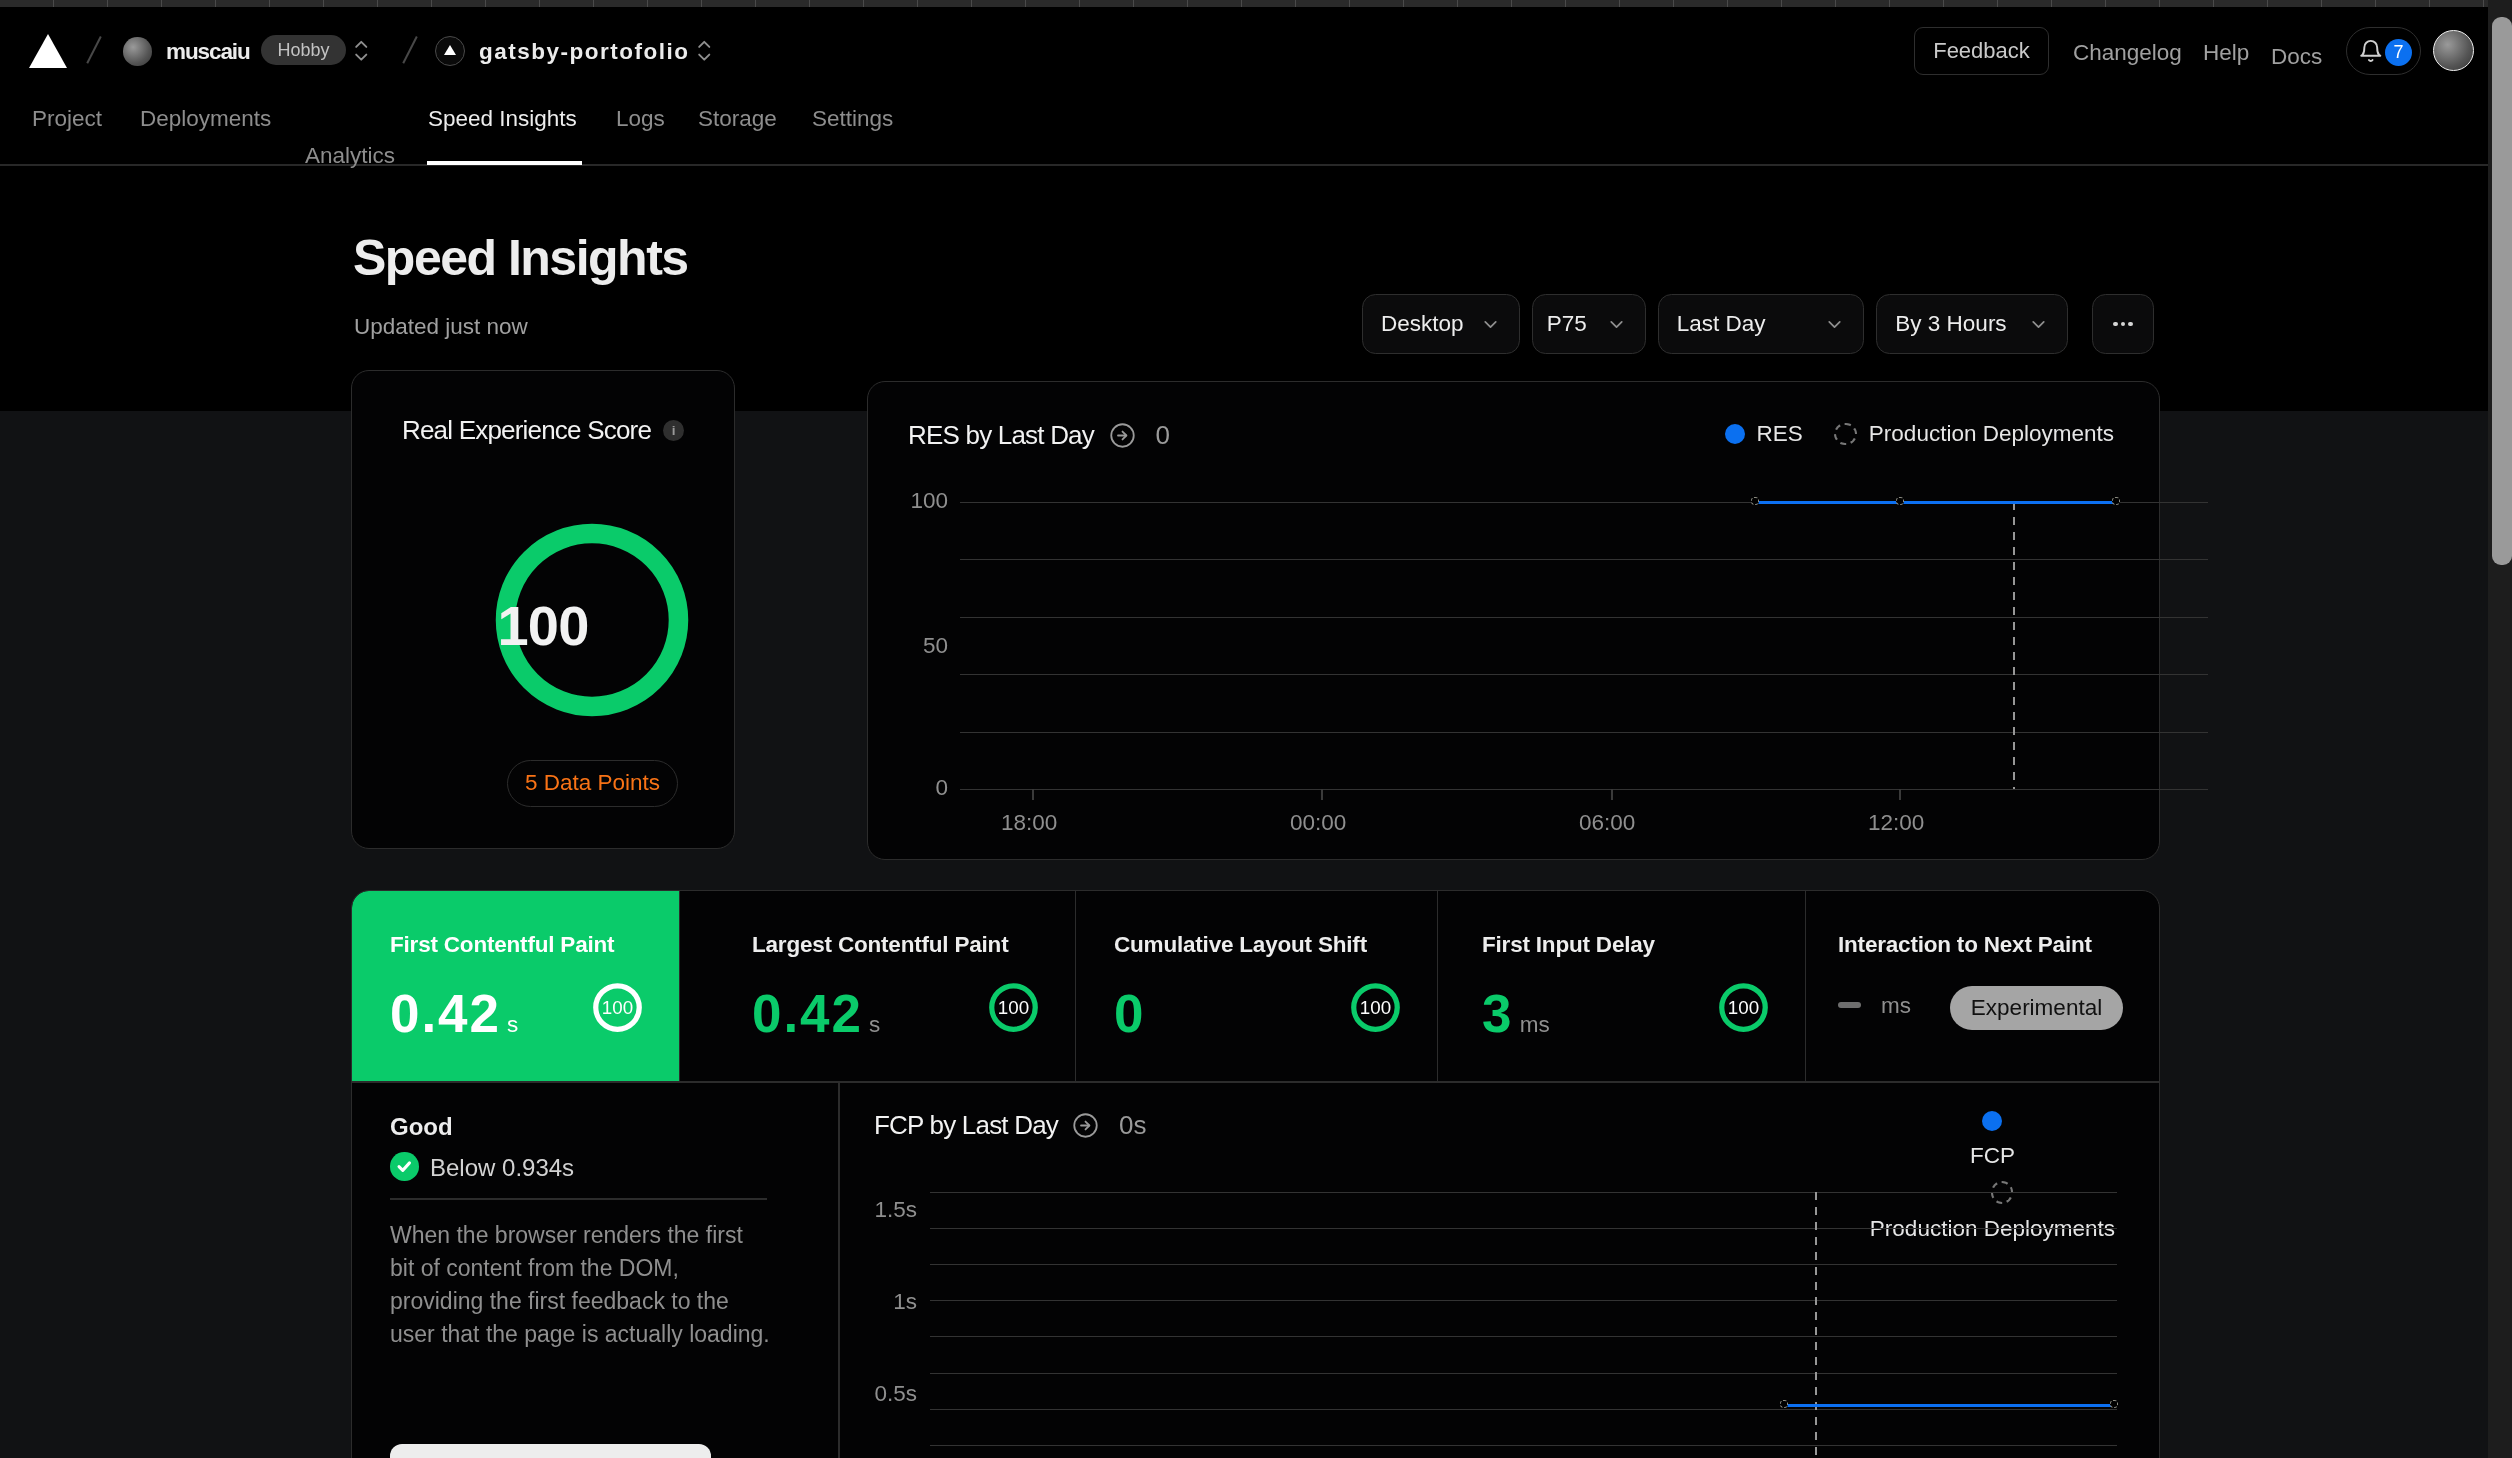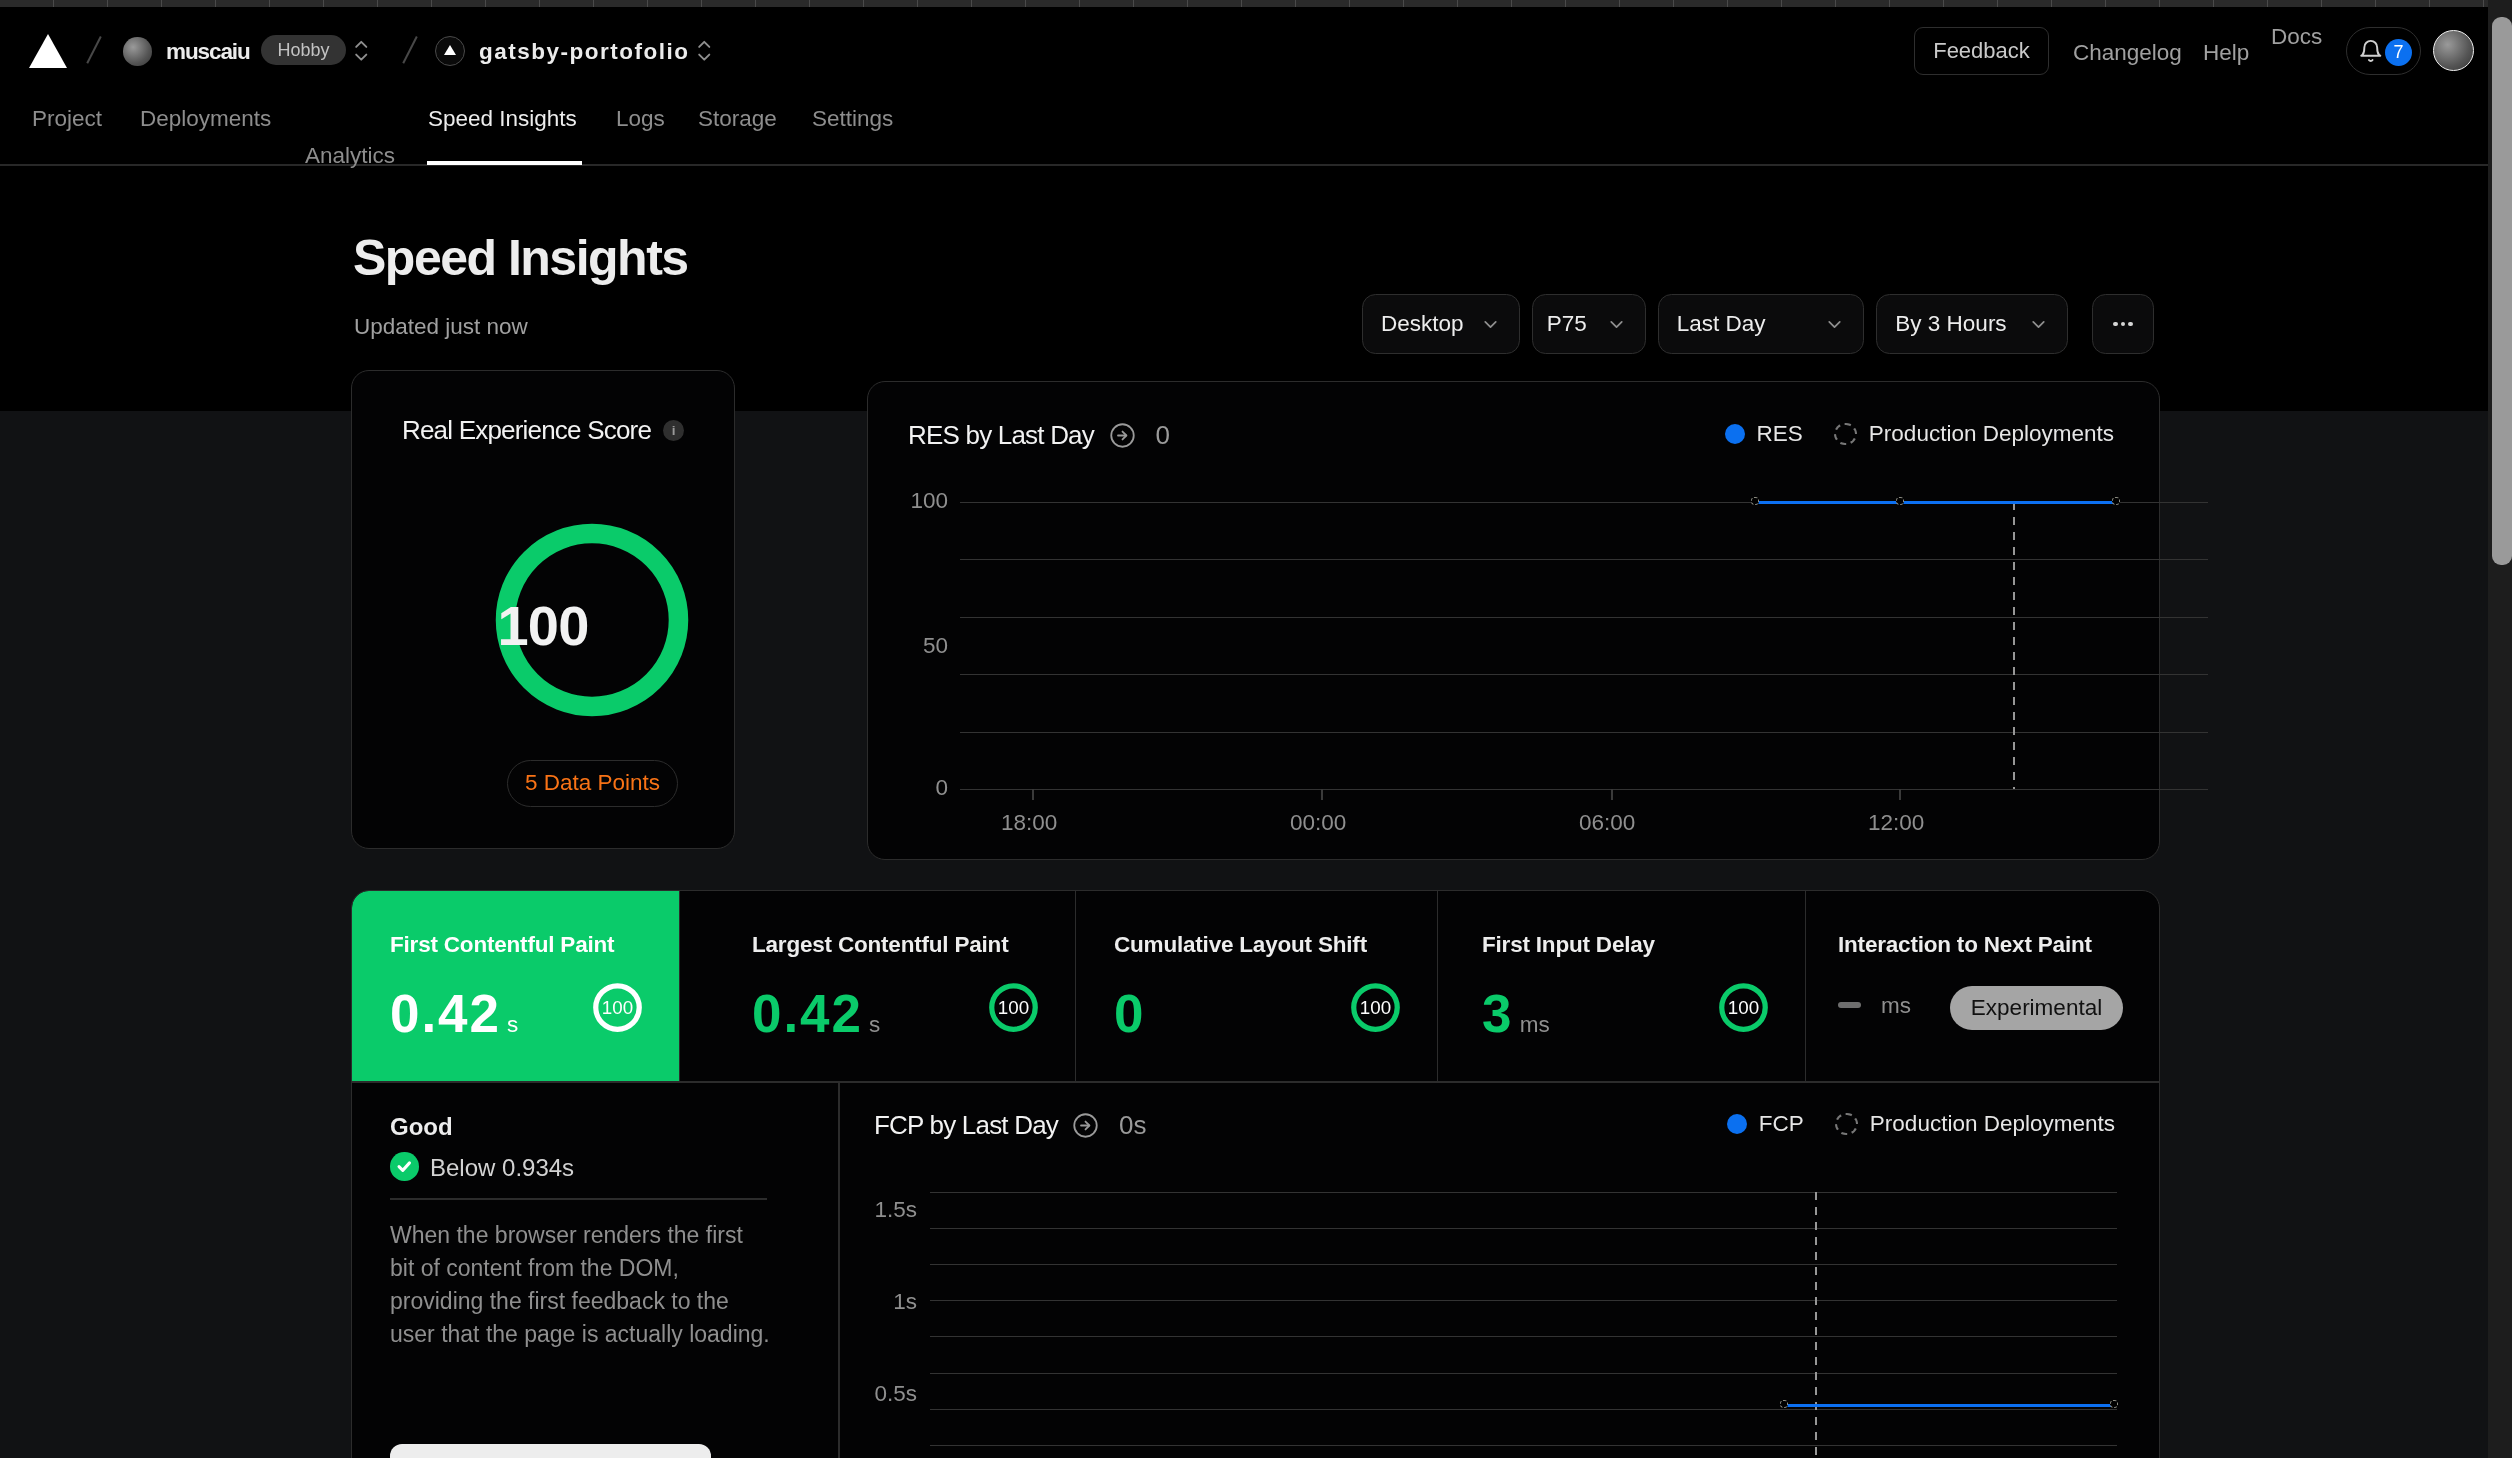--- a/index.html
+++ b/index.html
@@ -64,21 +64,21 @@
   </div>
   <div class="abs hname" style="left:479px; top:39px; letter-spacing:1.5px;">gatsby-portofolio</div>
   <svg class="abs" style="left:696px; top:38px;" width="16.5" height="25.5" viewBox="0 0 26 36" fill="none" stroke="#8f8f8f" stroke-width="3" stroke-linecap="round" stroke-linejoin="round">
       <path d="M5 12 L13 4 L21 12"></path>
       <path d="M5 24 L13 32 L21 24"></path>
     </svg>
 
   <div class="abs" style="left:1914px; top:27px; width:135px; height:48px; border:1.5px solid #2e2e2e; border-radius:9px; color:#c9c9c9; font-size:22px; text-align:center; line-height:45px;">Feedback</div>
   <div class="abs toplink" style="left:2073px; top:40px;">Changelog</div>
   <div class="abs toplink" style="left:2203px; top:40px;">Help</div>
-  <div class="abs toplink" style="left:2271px; top:24px;">Docs</div>
+  <div class="abs toplink" style="left:2271px; top:44px;">Docs</div>
   <div class="abs" style="left:2346px; top:27px; width:75px; height:48px; border:1.5px solid #2e2e2e; border-radius:24px;">
     <svg style="position:absolute; left:10.5px; top:9.8px;" width="25.5" height="27" viewBox="0 0 24 24" fill="none" stroke="#cfcfcf" stroke-width="1.8" stroke-linecap="round" stroke-linejoin="round">
         <path d="M18 8a6 6 0 0 0-12 0c0 7-3 8-3 8h18s-3-1-3-8"></path>
         <path d="M13.7 20a2 2 0 0 1-3.4 0"></path>
       </svg>
     <div style="position:absolute; left:38px; top:10.5px; width:27px; height:27px; border-radius:50%; background:#0b70f0; color:#fff; font-size:18px; text-align:center; line-height:27px;">7</div>
   </div>
   <div class="abs avatar" style="left:2433px; top:30px; width:41px; height:41px; border:1.5px solid #f0f0f0;"></div>
 
   <div class="navitem" style="left:32px;">Project</div>
@@ -236,21 +236,21 @@
 
     <div style="position:absolute; left:522px; top:219px; display:flex; align-items:center; gap:13.5px;">
       <span class="ctitle">FCP by Last Day</span>
       <svg width="27" height="27" viewBox="0 0 24 24" fill="none" stroke="#9a9a9a" stroke-width="1.6" stroke-linecap="round" stroke-linejoin="round">
           <circle cx="12" cy="12" r="10"></circle>
           <path d="M8 12h7"></path>
           <path d="M12 8.5L15.5 12 12 15.5"></path>
         </svg>
       <span style="font-size:26px; color:#9a9a9a; margin-left:7px;">0s</span>
     </div>
-    <div style="position:absolute; right:44px; top:220px; display:flex; align-items:center; gap:12px;">
+    <div style="position:absolute; right:44px; top:220px; display:flex; align-items:center; gap:12px;flex-direction:column;">
       <span class="legend-dot"></span>
         <span class="legend-t">FCP</span>
       <span class="legend-dash" style="margin-left:19.5px;"></span>
         <span class="legend-t">Production Deployments</span>
     </div>
     <div class="gridline" style="left:578px; top:301px; width:1187px;"></div>
     <div class="gridline" style="left:578px; top:337px; width:1187px;"></div>
     <div class="gridline" style="left:578px; top:373px; width:1187px;"></div>
     <div class="gridline" style="left:578px; top:409px; width:1187px;"></div>
     <div class="gridline" style="left:578px; top:445px; width:1187px;"></div>

